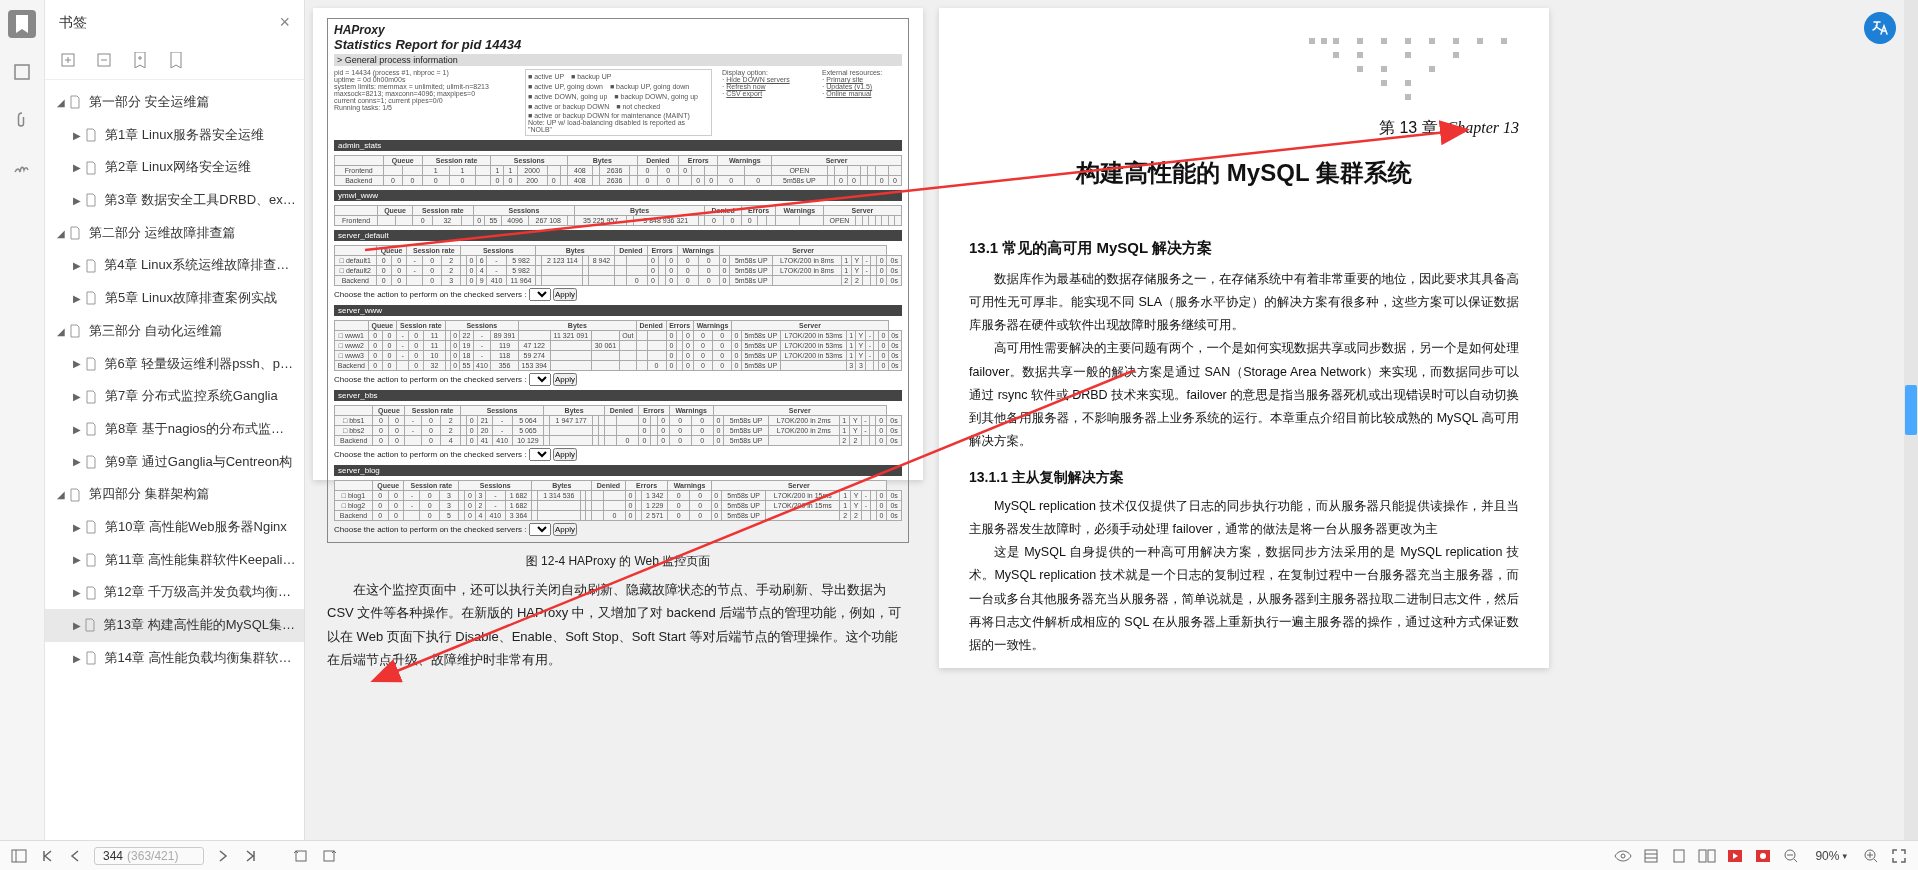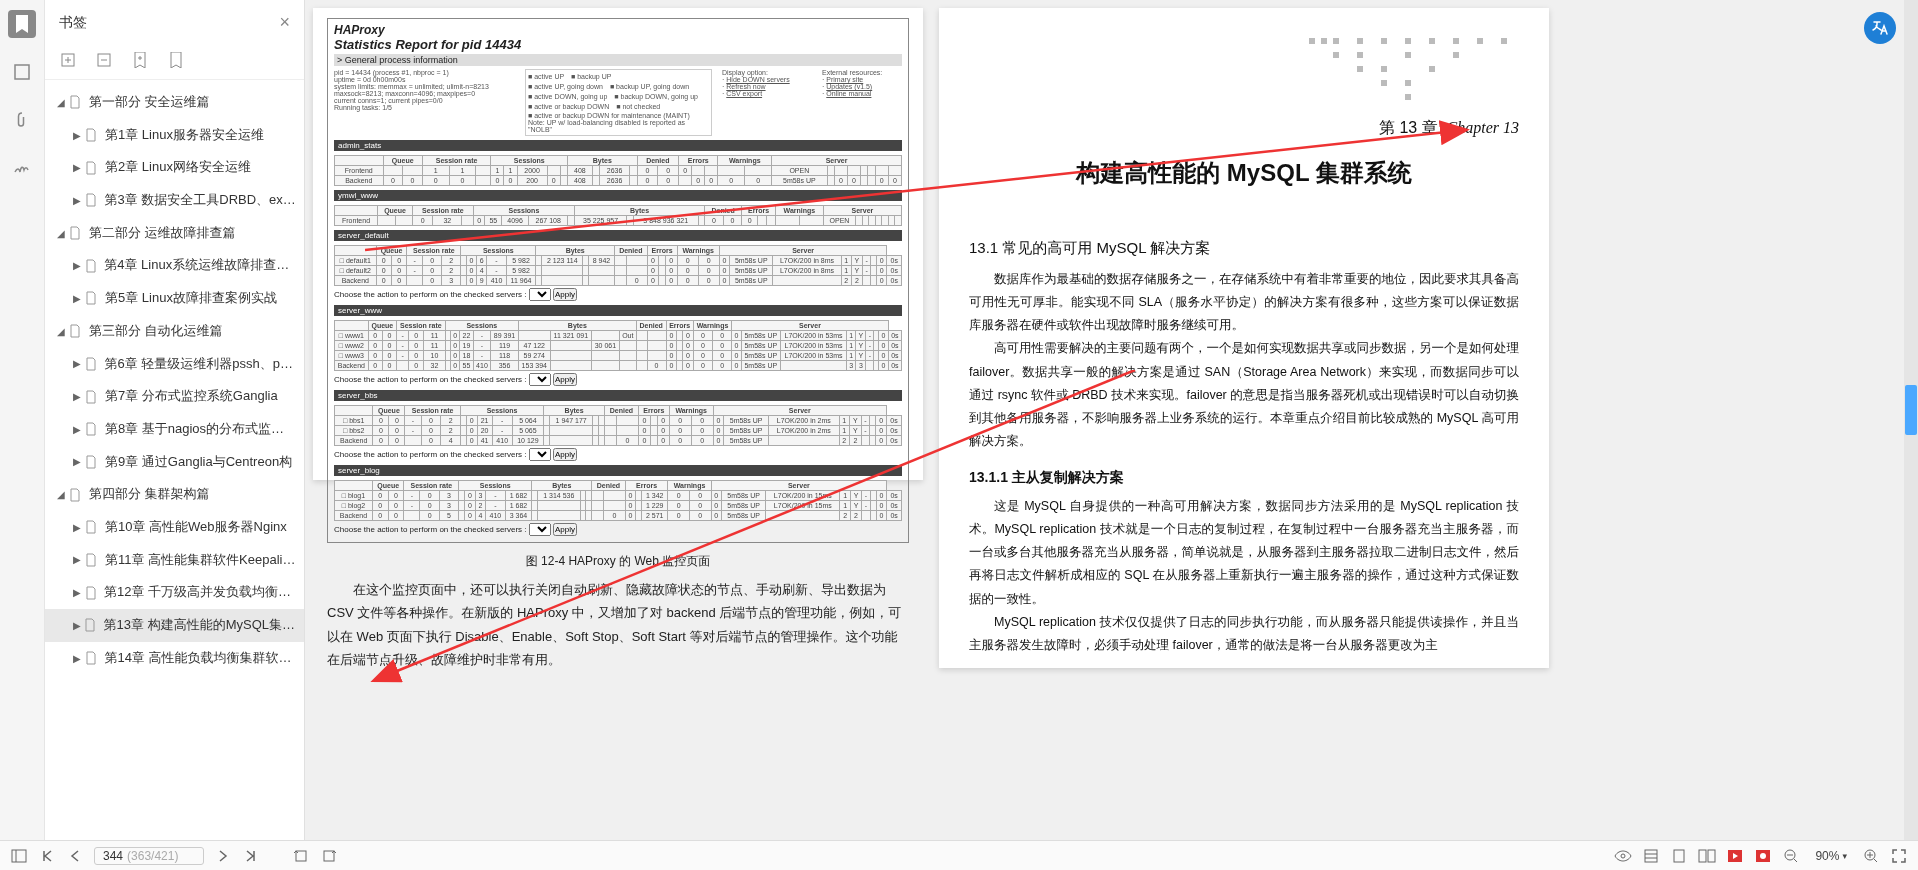--- a/index.html
+++ b/index.html
@@ -37,21 +37,21 @@
 .page-left td, .page-left th { border:1px solid #aaa; padding:1px 2px; text-align:center; color:#444; background:#f5f5f5; }
 .page-left .sect-bar { background:#444; color:#fff; font-size:8px; padding:1px 4px; margin-top:4px; }
 .page-left .caption { text-align:center; font-size:12px; margin:10px 0 8px; }
 .page-left .body-text { font-size:13px; line-height:1.8; text-indent:2em; }
 
 .page-right { width: 610px; height: 660px; padding: 40px 30px 20px; font-size: 13px; color: #111; position:relative; }
 .page-right .dots { position:absolute; top:30px; right:40px; width:200px; height:80px; }
 .page-right .chap-tag { text-align:right; font-size:16px; margin-top: 70px; }
 .page-right .chap-tag em { font-style:italic; font-family: cursive; }
 .page-right h1 { font-size:24px; text-align:center; margin: 18px 0 50px; font-weight:600; }
-.page-right h2 { font-size:15px; font-weight:400; margin: 36px 0 10px; }
+.page-right h2 { font-size:15px; font-weight:700; margin: 36px 0 10px; }
 .page-right h3 { font-size:14px; font-weight:700; margin: 16px 0 8px; }
 .page-right p { font-size:12.5px; line-height:1.85; text-indent:2em; text-align: justify; }
 
 .arrow { position:absolute; pointer-events:none; }
 
 .floating-btn { position:absolute; top:12px; right:8px; width:32px; height:32px; background:#1e7fd6; border-radius:50%; display:flex; align-items:center; justify-content:center; color:#fff; font-size:14px; cursor:pointer; }
 
 .right-scrollbar { width:14px; background:#eee; display:flex; flex-direction:column; }
 .scroll-track { flex:1; background:#e5e5e5; position:relative; }
 .scroll-thumb { position:absolute; left:1px; right:1px; height:50px; top:385px; background:#4aa8ff; border-radius:2px; }
@@ -959,22 +959,22 @@
         </g>
       </svg>
       <div class="chap-tag">
         <span>第 13 章</span>&nbsp;&nbsp;<em>Chapter 13</em>
       </div>
       <h1>构建高性能的 MySQL 集群系统</h1>
       <h2>13.1   常见的高可用 MySQL 解决方案</h2>
       <p>数据库作为最基础的数据存储服务之一，在存储系统中有着非常重要的地位，因此要求其具备高可用性无可厚非。能实现不同 SLA（服务水平协定）的解决方案有很多种，这些方案可以保证数据库服务器在硬件或软件出现故障时服务继续可用。</p>
       <p>高可用性需要解决的主要问题有两个，一个是如何实现数据共享或同步数据，另一个是如何处理 failover。数据共享一般的解决方案是通过 SAN（Storage Area Network）来实现，而数据同步可以通过 rsync 软件或 DRBD 技术来实现。failover 的意思是指当服务器死机或出现错误时可以自动切换到其他备用服务器，不影响服务器上业务系统的运行。本章重点介绍目前比较成熟的 MySQL 高可用解决方案。</p>
       <h3>13.1.1   主从复制解决方案</h3>
+      <p>MySQL replication 技术仅仅提供了日志的同步执行功能，而从服务器只能提供读操作，并且当主服务器发生故障时，必须手动处理 failover，通常的做法是将一台从服务器更改为主</p>
       <p>这是 MySQL 自身提供的一种高可用解决方案，数据同步方法采用的是 MySQL replication 技术。MySQL replication 技术就是一个日志的复制过程，在复制过程中一台服务器充当主服务器，而一台或多台其他服务器充当从服务器，简单说就是，从服务器到主服务器拉取二进制日志文件，然后再将日志文件解析成相应的 SQL 在从服务器上重新执行一遍主服务器的操作，通过这种方式保证数据的一致性。</p>
-      <p>MySQL replication 技术仅仅提供了日志的同步执行功能，而从服务器只能提供读操作，并且当主服务器发生故障时，必须手动处理 failover，通常的做法是将一台从服务器更改为主</p>
     </div>
 
     <svg class="arrow" style="left:60px; top:120px; width:1120px; height:140px;" viewBox="0 0 1120 140">
       <defs>
           <marker id="ah1" markerWidth="12" markerHeight="12" refX="10" refY="5" orient="auto">
             <path d="M0,0 L12,5 L0,10 z" fill="#e33"></path>
           </marker>
         </defs>
       <line x1="0" y1="130" x2="1100" y2="10" stroke="#e33" stroke-width="2.5" marker-end="url(#ah1)"></line>
     </svg>

